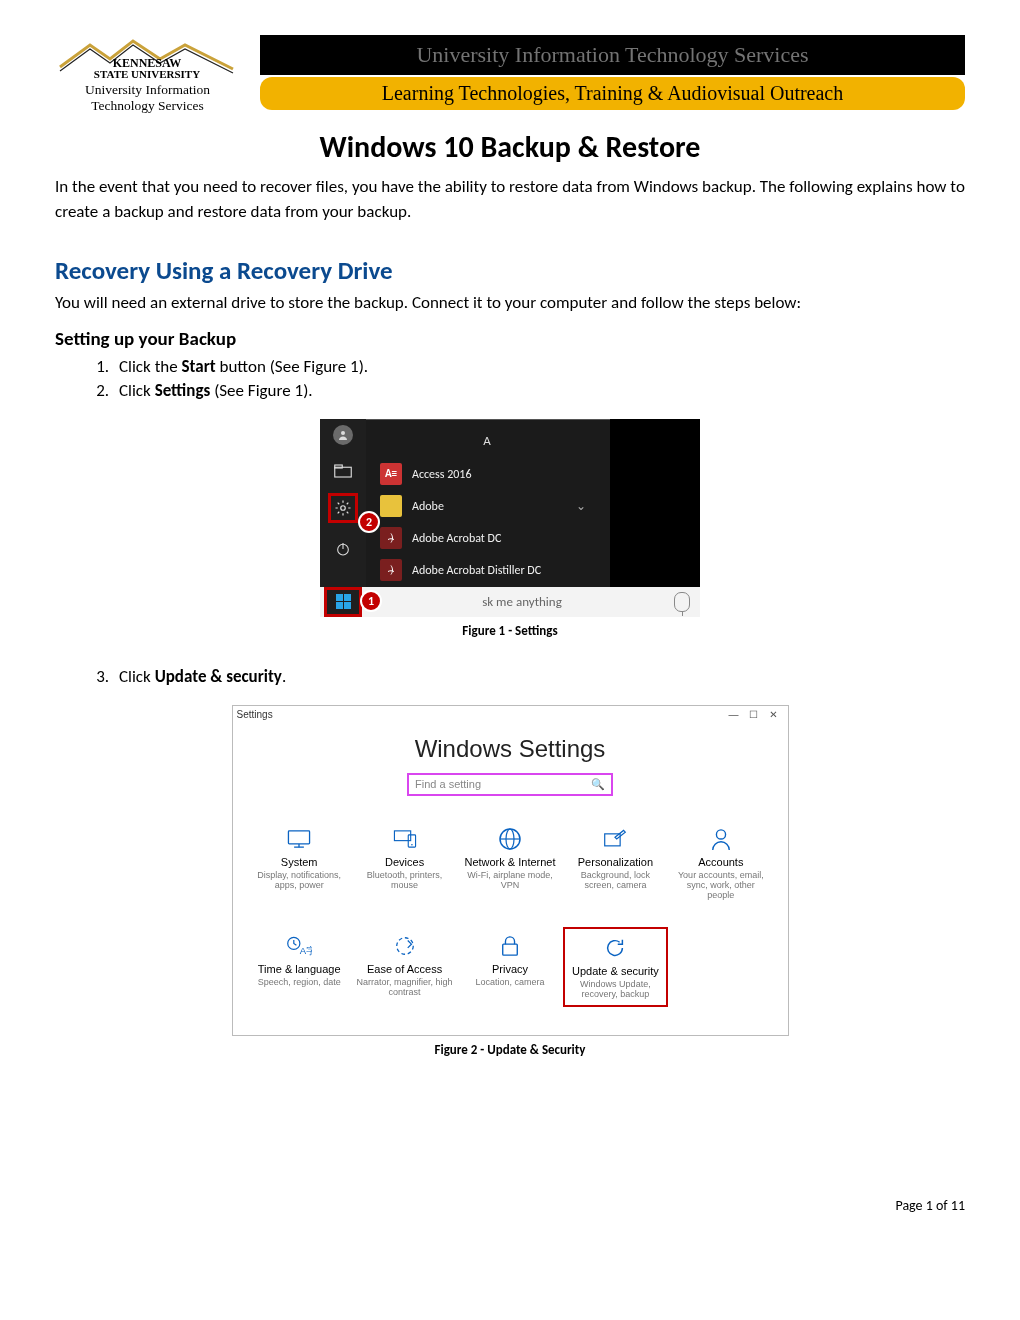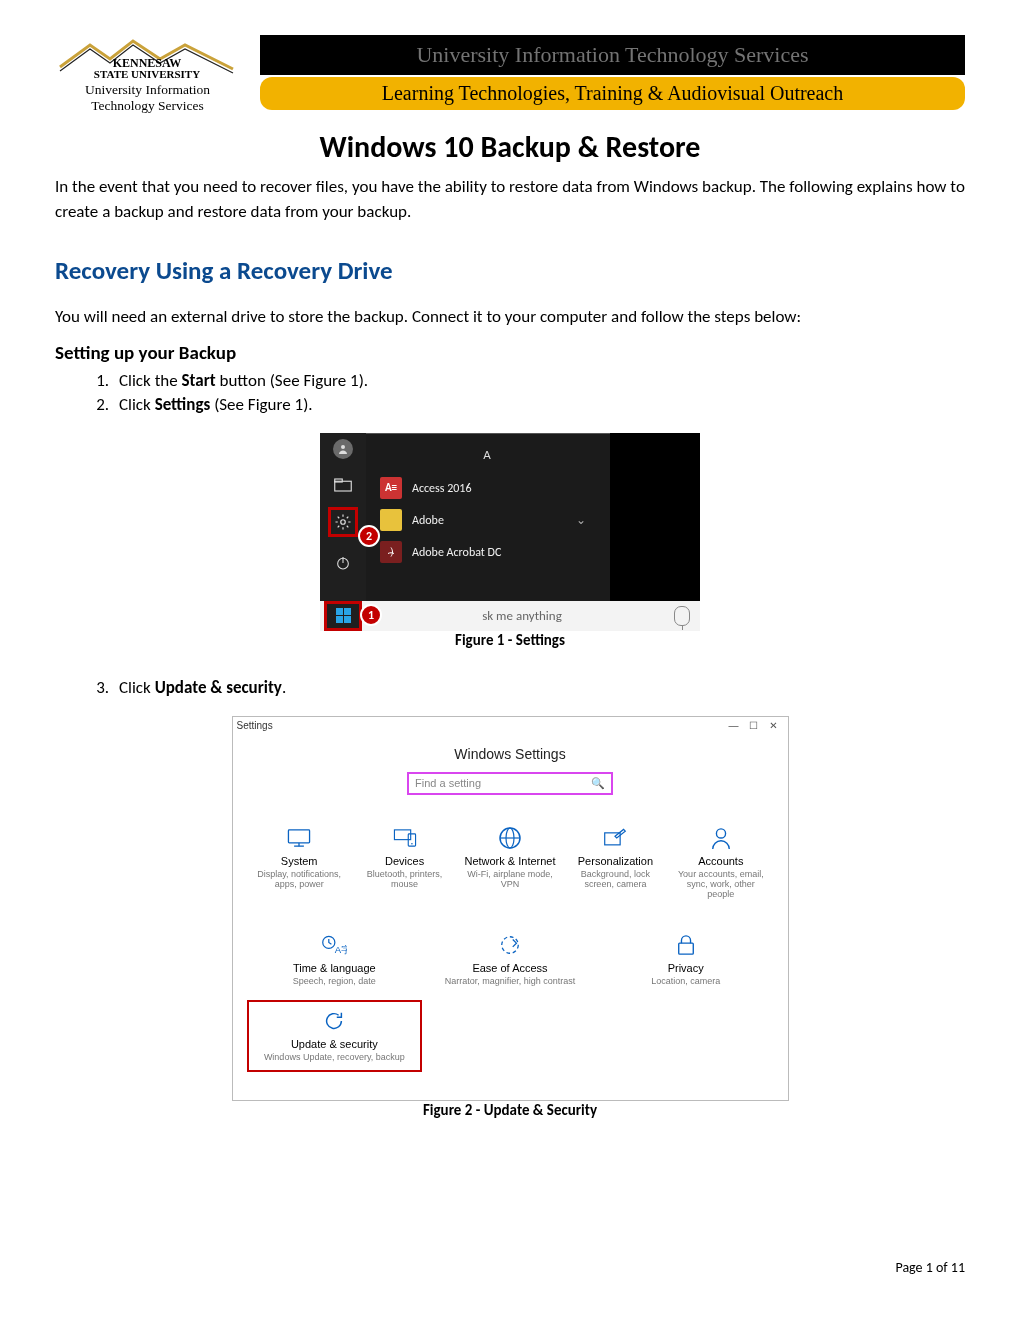--- a/index.html
+++ b/index.html
@@ -63,21 +63,21 @@
   }
   .intro {
     font-size: 17px;
     line-height: 1.45;
     margin: 4px 0 30px 0;
   }
   h2.section {
     color: #0b4a8f;
     font-size: 25px;
     font-weight: bold;
-    margin: 18px 0 20px 0;
+    margin: 18px 0 6px 0;
   }
   .section-desc {
     font-size: 17px;
     margin: 4px 0 14px 0;
   }
   h3.subsection {
     font-size: 19px;
     font-weight: bold;
     margin: 12px 0 6px 0;
   }
@@ -89,21 +89,22 @@
   ol.steps li {
     margin: 0 0 3px 28px;
     padding-left: 6px;
   }
   .figure-wrap {
     text-align: center;
     margin: 18px 0 28px 0;
   }
   .figure-caption {
     font-weight: bold;
-    font-size: 15px;
+    font-size: 13px;
+    margin-top: 6px;
   }
   
   .fig1 {
     width: 380px;
     height: 198px;
     margin: 0 auto;
     background: #1b1b1b;
     position: relative;
     box-shadow: 0 0 0 1px #555 inset;
   }
@@ -219,21 +220,21 @@
   .fig2-titlebar {
     display:flex; align-items:center;
     font-size: 10px;
     color:#333;
     padding: 3px 4px;
   }
   .fig2-titlebar .spacer{flex:1;}
   .winctrl { width:20px; text-align:center; color:#555;}
   .fig2-heading {
     text-align:center;
-    font-size: 14px;
+    font-size: 24px;
     font-weight: 300;
     color:#222;
     margin: 12px 0 10px 0;
   }
   .fig2-search {
     width: 190px;
     margin: 0 auto 24px auto;
     border: 2px solid #d946ef;
     display:flex; align-items:center;
     font-size: 11px;
@@ -266,21 +267,21 @@
   .setting-tile .st-sub {
     font-size: 9px;
     color:#777;
     line-height:1.15;
     margin-top:2px;
   }
   .highlight-tile {
     border: 2px solid #c30000;
   }
   .fig2-grid.row2 {
-    grid-template-columns: repeat(3, 1fr);
+    grid-template-columns: repeat(5, 1fr);
     margin-top: 10px;
   }
   .empty-cell{min-height:60px;}
 
   .page-num {
     text-align: right;
     font-size: 14px;
     margin-top: 140px;
   }
   svg { display:block; }
@@ -376,20 +377,28 @@
           <span class="chev">⌄</span>
         </div>
         <div class="app-row">
           <div class="app-tile tile-darkred">
             <svg width="12" height="12" viewBox="0 0 24 24">
                 <path d="M12 3c4 6 4 12 0 18M6 15c4-2 8-2 12 0" stroke="#fff" stroke-width="2" fill="none"></path>
               </svg>
           </div>
           <span>Adobe Acrobat DC</span>
         </div>
+        <div class="app-row">
+          <div class="app-tile tile-darkred">
+            <svg width="12" height="12" viewBox="0 0 24 24">
+                <path d="M12 3c4 6 4 12 0 18M6 15c4-2 8-2 12 0" stroke="#fff" stroke-width="2" fill="none"></path>
+              </svg>
+          </div>
+          <span>Adobe Acrobat Distiller DC</span>
+        </div>
       </div>
       <div class="fig1-rightblack"></div>
       <div class="fig1-taskbar">
         <div class="start-btn">
           <div class="winlogo">
               <span></span>
               <span></span>
               <span></span>
               <span></span>
             </div>

